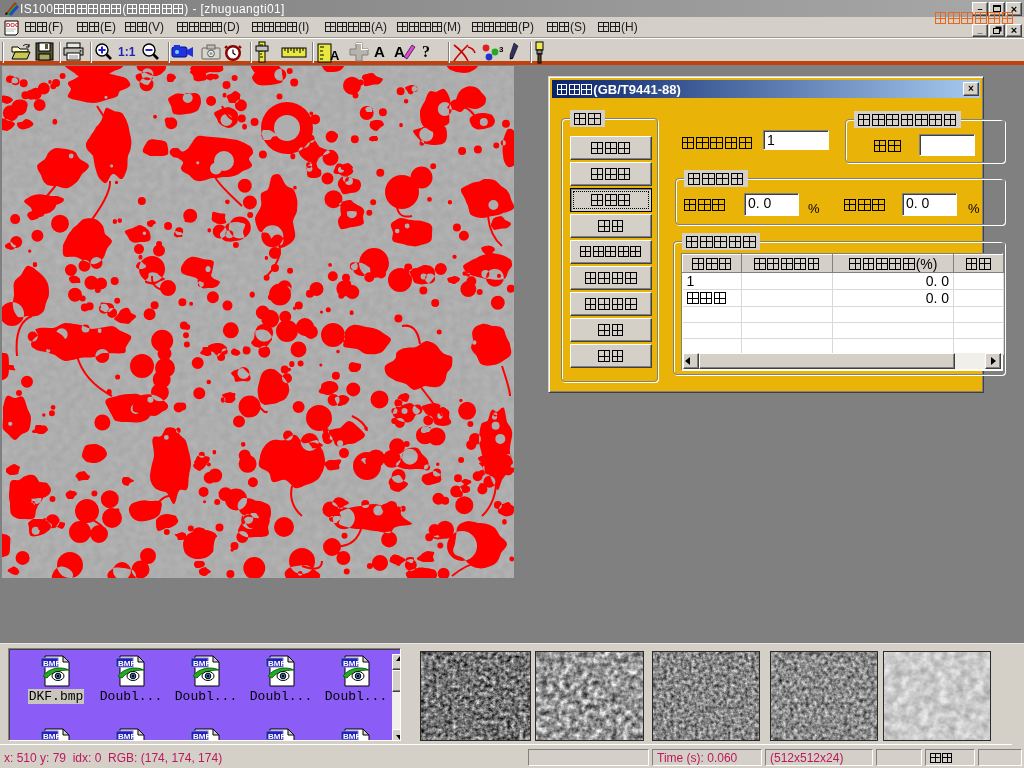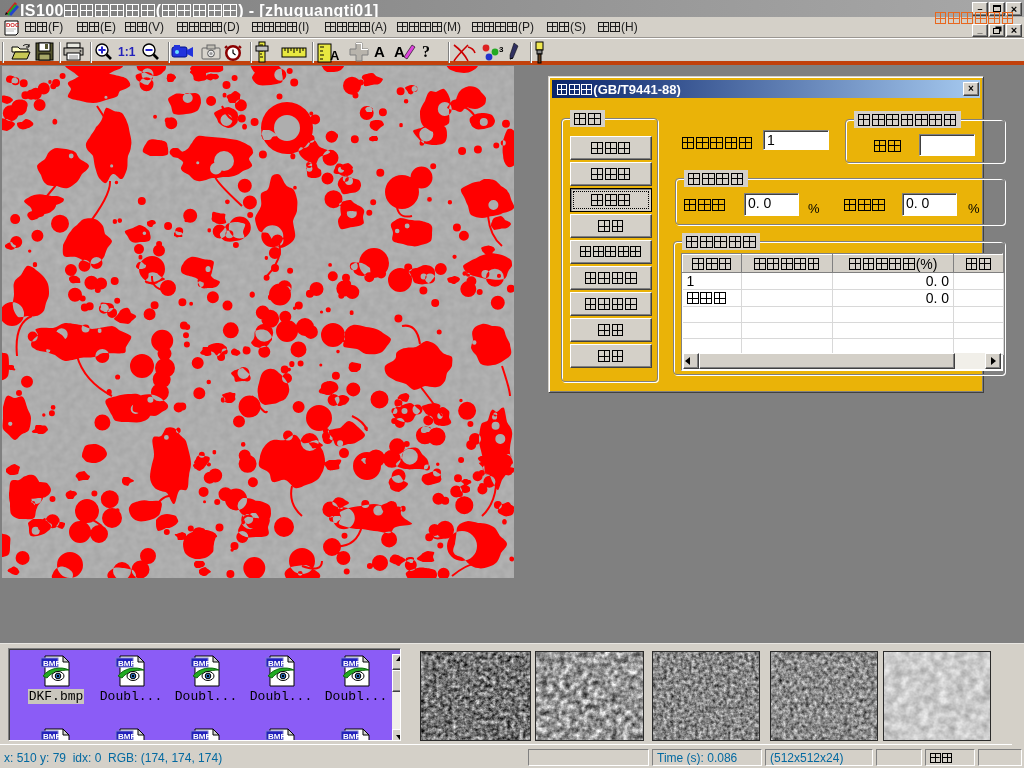--- a/index.html
+++ b/index.html
@@ -1,42 +1,42 @@
 <!DOCTYPE html>
 <html><head><meta charset="utf-8"><style>
 *{margin:0;padding:0;box-sizing:border-box}
 html,body{width:1024px;height:768px;overflow:hidden;font-family:"Liberation Sans",sans-serif;background:#d4d0c8}
 .ab{position:absolute}
 i.c,i.co{display:inline-block;width:.84em;height:.84em;border:1px solid;font-style:normal;
  background:linear-gradient(currentColor,currentColor) 50% 50%/100% 1px no-repeat,
  linear-gradient(currentColor,currentColor) 50% 50%/1px 100% no-repeat;
  vertical-align:-.08em;margin:0 .08em 0 .04em}
 .tb{position:absolute;left:0;top:0;width:1024px;height:17px;background:linear-gradient(90deg,#7e7e7e,#a8a8a8);color:#fff}
-.tb .txt{position:absolute;left:20px;top:2px;font-size:16px;font-weight:bold;white-space:nowrap;letter-spacing:.4px}
+.tb .txt{position:absolute;left:20px;top:2px;font-size:12px;font-weight:normal;white-space:nowrap;letter-spacing:.4px}
 .menubar{position:absolute;left:0;top:17px;width:1024px;height:21px;background:#d4d0c8;border-bottom:1px solid #9a9691;color:#1c1c1c}
 .mi{position:absolute;top:3px;font-size:12px;white-space:nowrap}
 .toolbar{position:absolute;left:0;top:38px;width:1024px;height:27px;background:#d4d0c8;border-top:1px solid #fff;border-bottom:4px solid #c2410c}
 .work{position:absolute;left:0;top:65px;width:1024px;height:578px;background:#808080}
 .wbtn{position:absolute;width:16px;height:14px;background:#d4d0c8;border:1px solid;border-color:#fff #404040 #404040 #fff;box-shadow:inset -1px -1px 0 #808080;font:bold 9px "Liberation Sans";color:#000;text-align:center;line-height:12px}
 .dlg{position:absolute;left:548px;top:76px;width:436px;height:317px;background:#eab308;
  border:1px solid;border-color:#d4d0c8 #404040 #404040 #d4d0c8;
  box-shadow:inset 1px 1px 0 #fff,inset -1px -1px 0 #808080;font-size:15px;color:#000}
 .dlg .cap{position:absolute;left:3px;top:3px;right:3px;height:18px;background:linear-gradient(90deg,#0a246a,#a6caf0);color:#fff}
 .dlg .cap b{position:absolute;left:4px;top:2px;font-size:13px;white-space:nowrap}
 .grp{position:absolute;border:1px solid #808080;box-shadow:inset 1px 1px 0 #fff,1px 1px 0 #fff;border-radius:4px}
 .grp>s{position:absolute;top:-9px;left:8px;background:#d4d0c8;padding:0 3px;text-decoration:none;font-size:15px;white-space:nowrap}
 .pbtn{position:absolute;left:8px;width:82px;height:24px;background:#d4d0c8;border:1px solid;border-color:#fff #404040 #404040 #fff;box-shadow:inset -1px -1px 0 #808080;text-align:center;font-size:14px;color:#000;line-height:22px;white-space:nowrap}
 .pbtn.on{border:1px solid #000;box-shadow:inset 1px 1px 0 #808080;outline:1px dotted #000;outline-offset:-4px}
 .inp{position:absolute;background:#fff;border:1px solid;border-color:#808080 #fff #fff #808080;box-shadow:inset 1px 1px 0 #404040;font-size:14px;color:#000;padding:1px 0 0 3px;line-height:16px}
 .lbl{position:absolute;white-space:nowrap;font-size:15px;color:#000}
 .panelb{position:absolute;left:0;top:643px;width:1024px;height:101px;background:#d4d0c8;border-top:1px solid #e8e6e2}
 .flist{position:absolute;left:8px;top:4px;width:393px;height:93px;background:#8b5cf6;border:1px solid;border-color:#808080 #fff #fff #808080;box-shadow:inset 1px 1px 0 #404040;overflow:hidden}
 .fico{position:absolute;width:70px;text-align:center;font-family:"Liberation Mono",monospace;font-size:13px;color:#000}
 .thumb{position:absolute;top:7px;height:90px;border:1px solid #2a2a2a}
-.sbar{position:absolute;left:0;top:744px;width:1012px;height:24px;background:#d4d0c8;border-top:1px solid #fff;font-size:12px;color:#0369a1}
+.sbar{position:absolute;left:0;top:744px;width:1012px;height:24px;background:#d4d0c8;border-top:1px solid #fff;font-size:12px;color:#be185d}
 .spanl{position:absolute;top:4px;height:17px;border:1px solid;border-color:#808080 #fff #fff #808080;font-size:12px;padding:1px 4px;white-space:nowrap}
 .sb{background:#d4d0c8;border:1px solid;border-color:#fff #404040 #404040 #fff;box-shadow:inset -1px -1px 0 #808080;position:absolute}
 .tri{position:absolute;width:0;height:0;border:4px solid transparent}
 
 td.th{background:#d4d0c8;border:1px solid;border-color:#fff #808080 #808080 #fff;text-align:center;font-size:14px;padding:0}
 td.tc{border-right:1px solid #d8d8d8;border-bottom:1px solid #d8d8d8;padding:0 0 0 4px;font-size:14px;overflow:hidden;white-space:nowrap}
 </style></head>
 <body>
 <div class="tb">
     <svg class="ab" style="left:3px;top:1px" width="16" height="15" viewBox="0 0 16 15">
@@ -490,17 +490,17 @@
             <feFuncA type="linear" slope="0" intercept="1"></feFuncA>
           </feComponentTransfer>
         </filter>
 <rect width="106" height="88" fill="#888"></rect>
         <rect width="106" height="88" filter="url(#t5)"></rect>
       </svg></div>
 </div>
 <div class="sbar">
   <span class="ab" style="left:4px;top:6px">x: 510 y: 79&nbsp; idx: 0&nbsp; RGB: (174, 174, 174)</span>
   <span class="spanl" style="left:528px;width:121px"></span>
-  <span class="spanl" style="left:652px;width:110px">Time (s): 0.086</span>
+  <span class="spanl" style="left:652px;width:110px">Time (s): 0.060</span>
   <span class="spanl" style="left:765px;width:108px">(512x512x24)</span>
   <span class="spanl" style="left:876px;width:46px"></span>
   <span class="spanl" style="left:925px;width:50px;color:#000"><i class="c"></i><i class="c"></i></span>
   <span class="spanl" style="left:978px;width:44px"></span>
 </div>
 </body></html>

